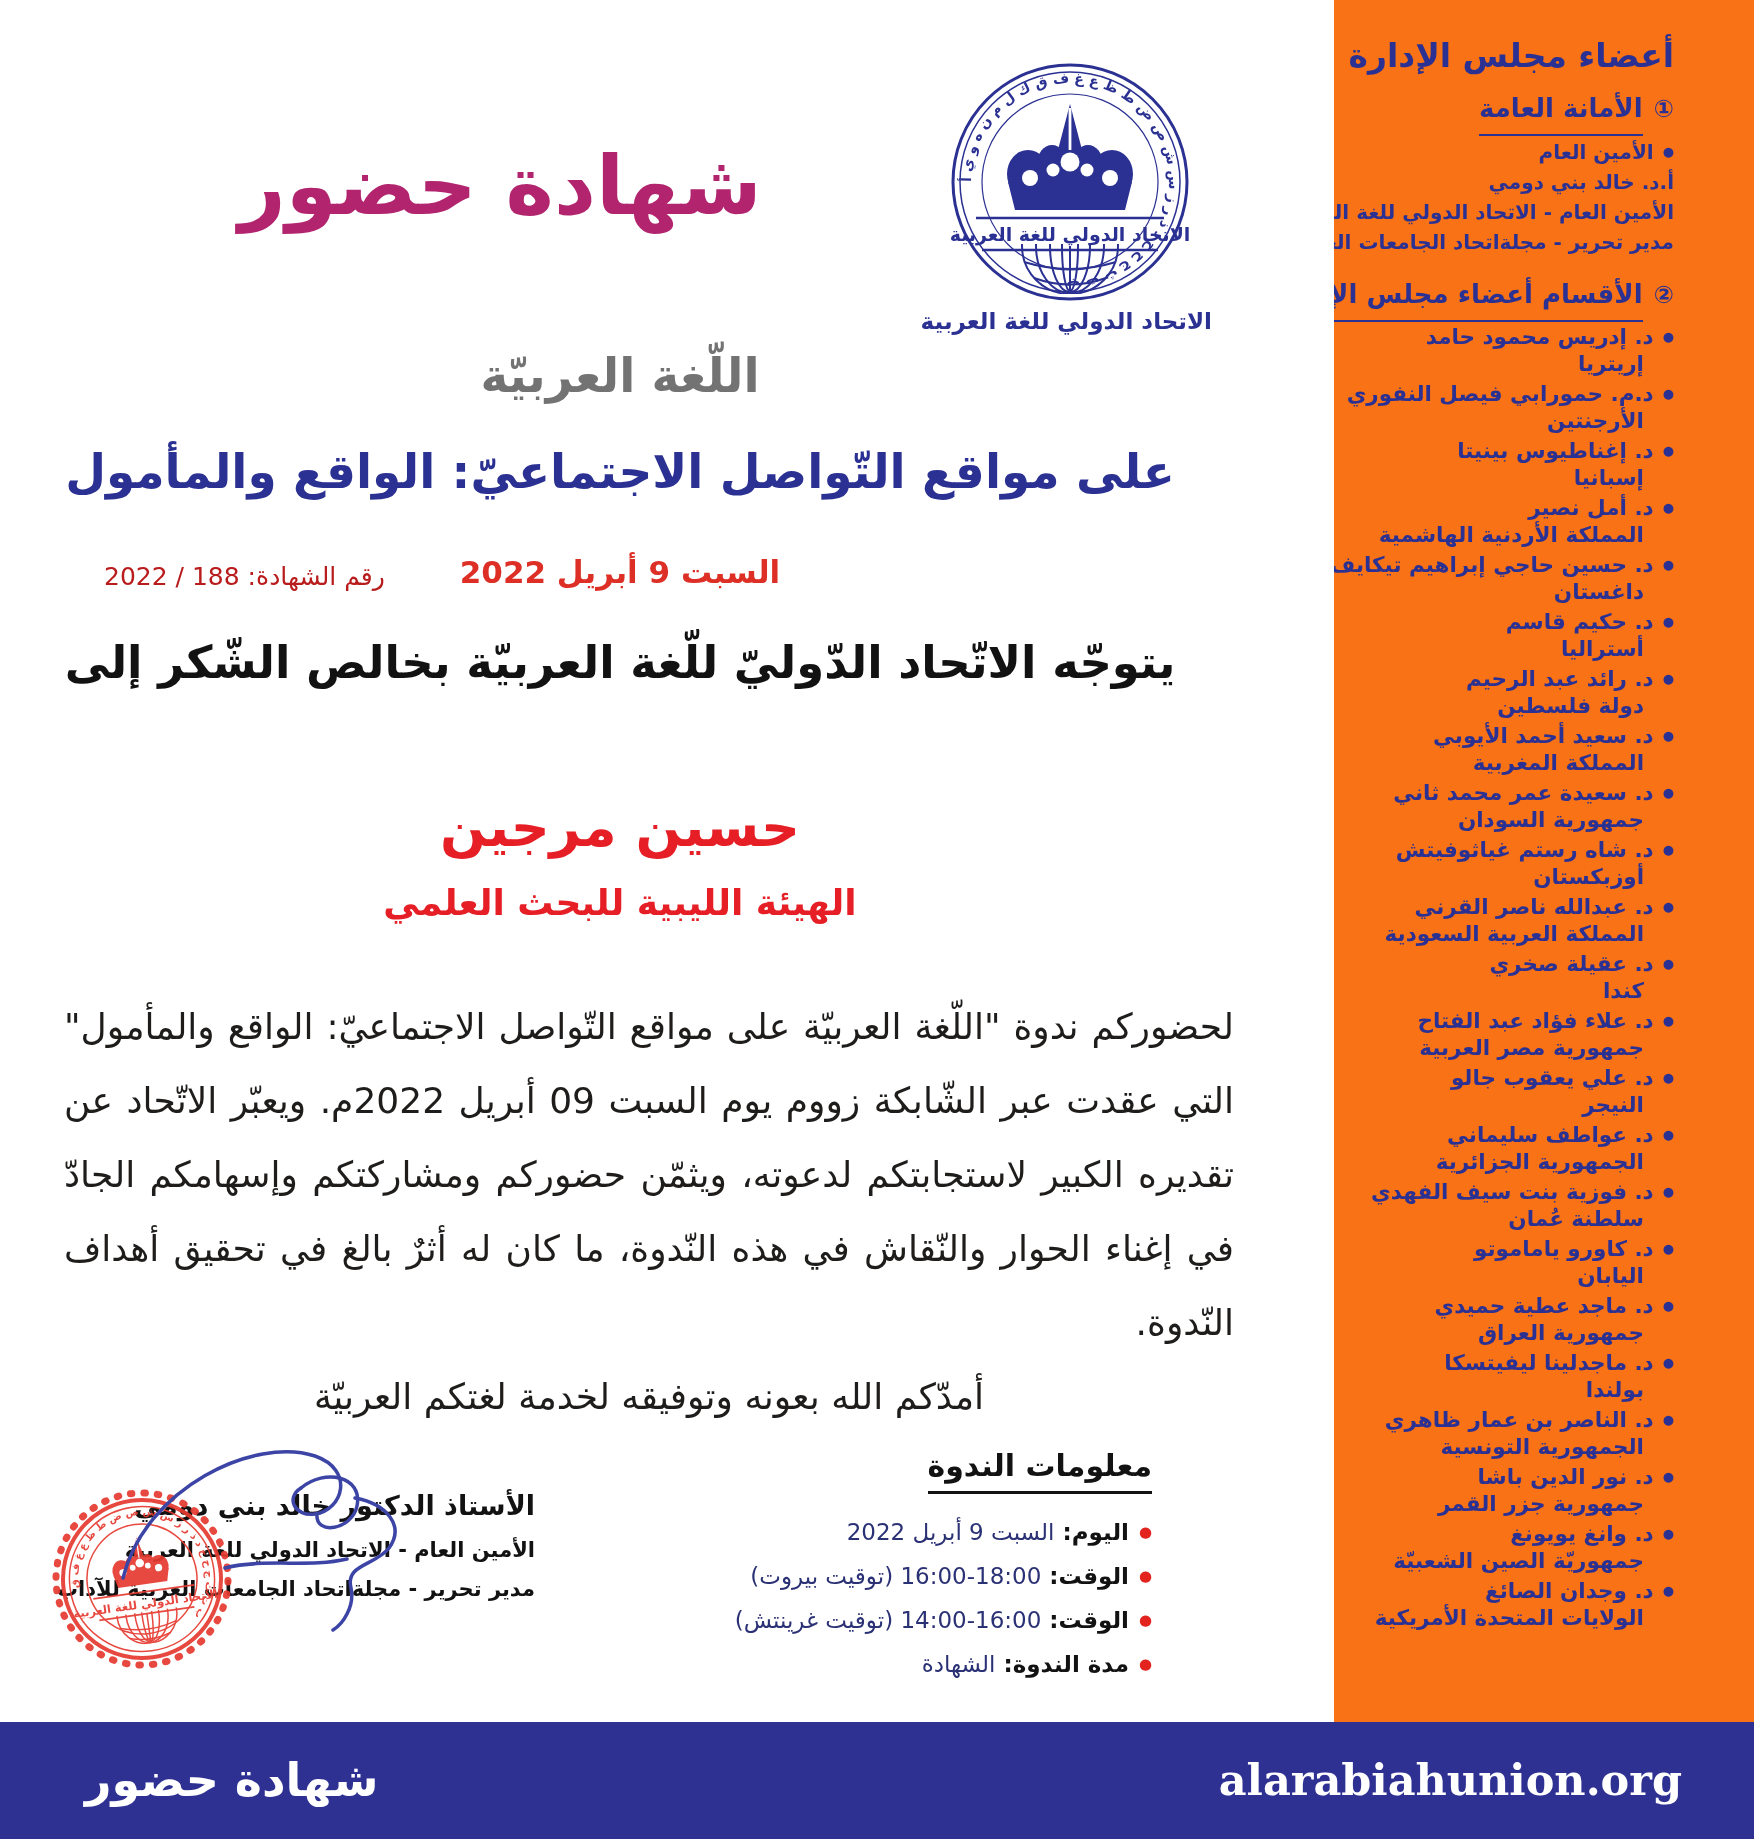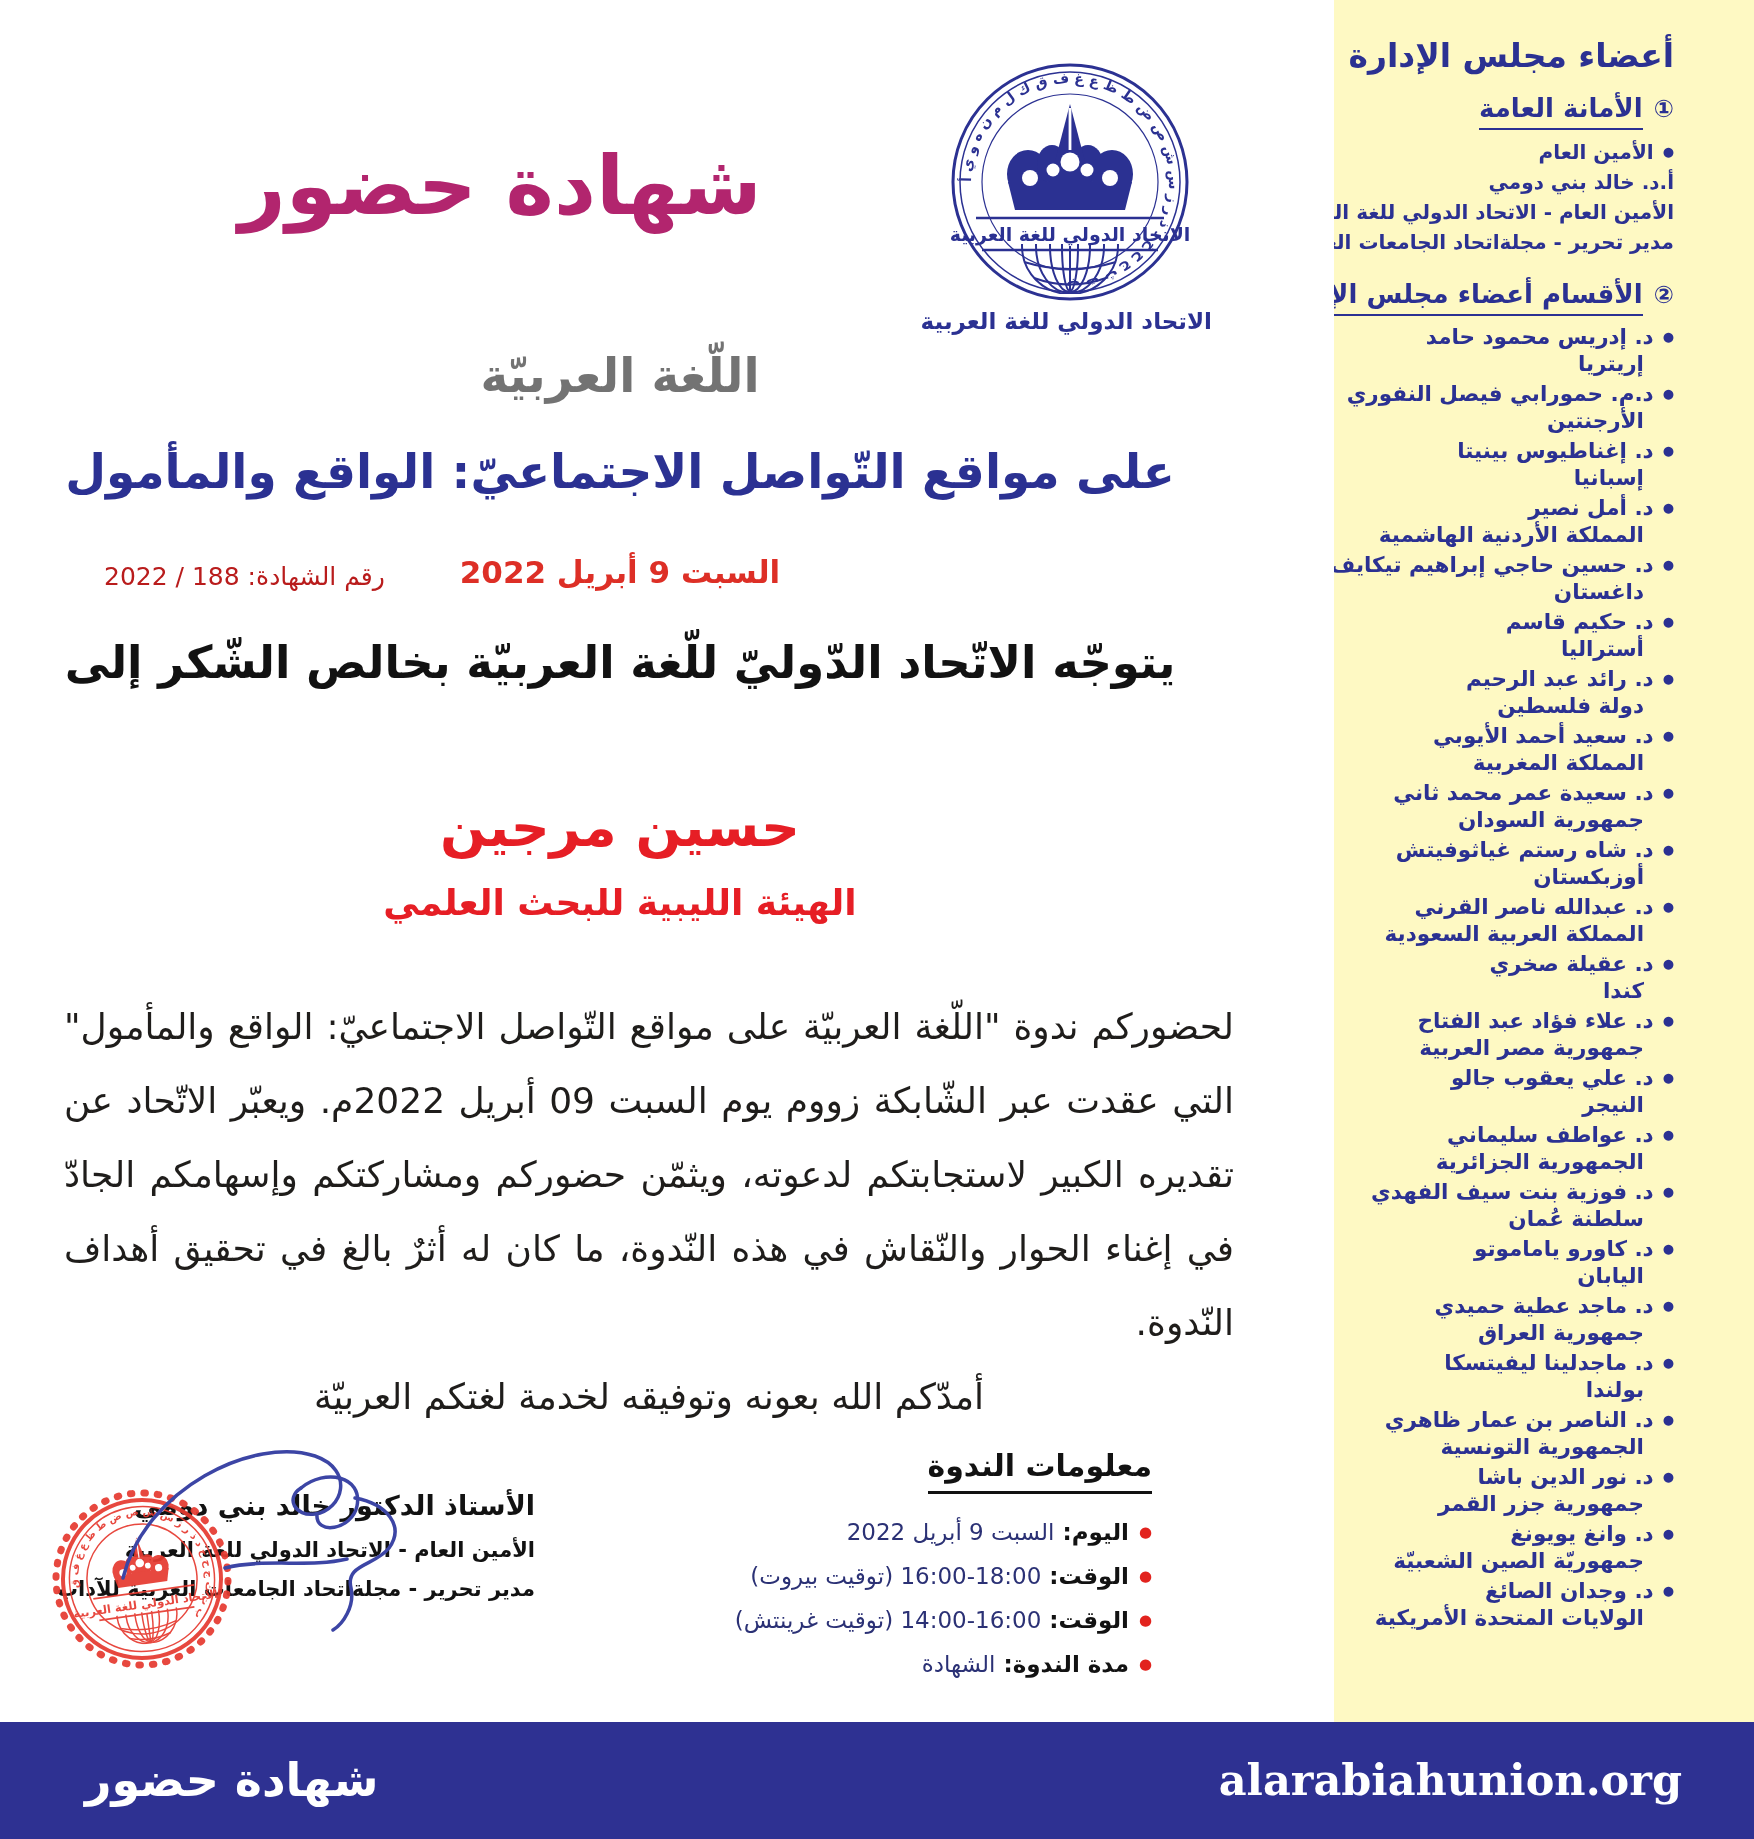--- a/index.html
+++ b/index.html
@@ -41,27 +41,27 @@
   .info-item .val{color:#2b3175;}
 
   
   #sig-block{left:95px;top:1490px;width:440px;direction:rtl;text-align:right;color:#121212;}
   #sig-block .sig-name{font-size:27px;font-weight:700;margin:0 0 17px 0;white-space:nowrap;}
   #sig-block .sig-role{font-size:21px;font-weight:700;margin:0 0 15px 0;white-space:nowrap;}
   #stamp{left:47px;top:1484px;opacity:.93;}
   #signature{left:105px;top:1418px;pointer-events:none;}
 
   
-  #sidebar{left:1334px;top:0;width:420px;height:1722px;background:#fef9c3;
+  #sidebar{left:1334px;top:0;width:420px;height:1722px;background:#f97316;
            box-sizing:border-box;padding:36px 80px 0 24px;direction:rtl;text-align:right;
            color:#2b3192;overflow:hidden;}
   #sidebar .s-heading{font-size:33px;font-weight:700;margin:0 0 18px 0;white-space:nowrap;}
   .sec-title{font-size:26px;font-weight:700;margin:0 0 14px 0;white-space:nowrap;}
   .sec-title .circ{font-size:24px;margin-inline-end:2px;}
-  .sec-title .t{border-bottom:2.5px solid #2b3192;padding-bottom:5px;}
+  .sec-title .t{border-bottom:2.5px solid #2b3192;padding-bottom:11px;}
   #sec1-lines{margin-bottom:22px;}
   .sec1-line{font-size:20px;line-height:30px;font-weight:700;white-space:nowrap;}
   .member{margin-bottom:3px;}
   .member .m-name{font-size:21.5px;line-height:27px;font-weight:700;white-space:nowrap;}
   .member .m-country{font-size:21.5px;line-height:27px;font-weight:700;padding-right:30px;white-space:nowrap;}
   .blt-n{font-size:13px;margin-inline-end:9px;vertical-align:3px;}
 
   
   #footer{left:0;top:1722px;width:1754px;height:117px;background:#2e3192;}
   #footer .f-left{position:absolute;left:85px;top:0;height:117px;line-height:117px;

